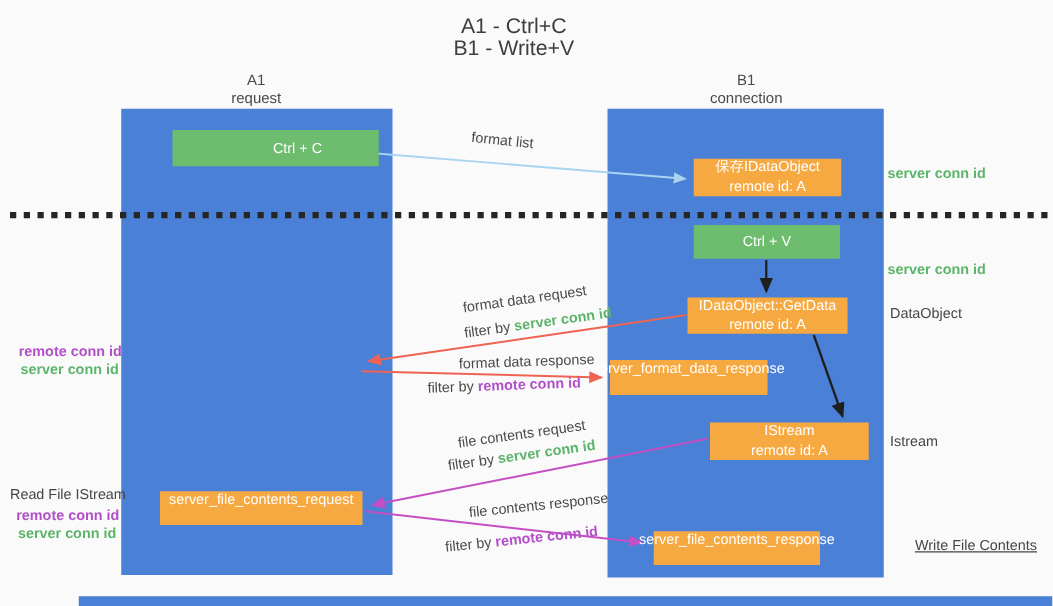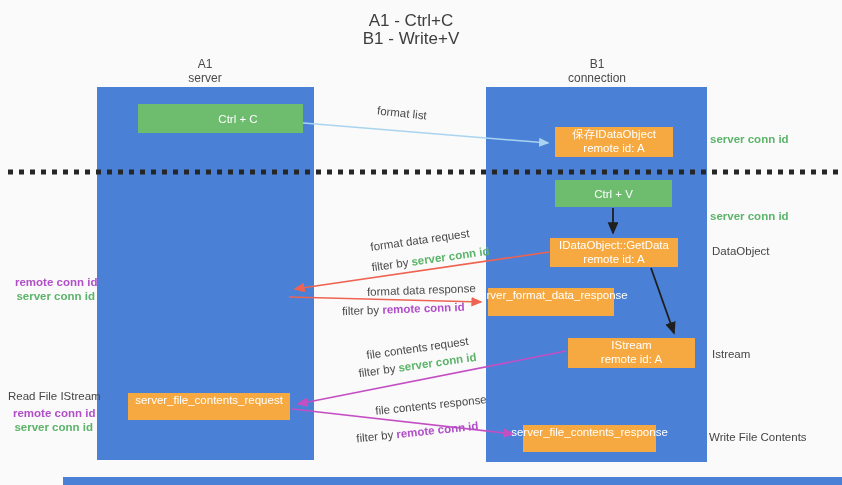--- a/index.html
+++ b/index.html
@@ -20,21 +20,21 @@
     position:absolute; width:120px; text-align:center;
     font-size:12px; line-height:14px; color:#4a4a4a;
   }
   .btn-green {
     position:absolute; background:#6ebd6e; color:#ffffff;
     font-size:11.5px; display:flex; align-items:center; justify-content:center;
   }
   .box-orange {
     position:absolute; background:#f7a941; color:#ffffff;
     font-size:11.5px; line-height:14px; text-align:center;
-    display:flex; flex-direction:column; align-items:center; justify-content:flex-start;
+    display:flex; flex-direction:column; align-items:center; justify-content:space-between;
   }
   .lbl { position:absolute; font-size:11.5px; color:#4a4a4a; white-space:nowrap; }
   .green  { color:#5cb46a; font-weight:bold; }
   .purple { color:#b14fc9; font-weight:bold; }
   .dark   { color:#454545; }
   .ralign { text-align:right; }
   .arrows { position:absolute; left:0; top:0; width:842px; height:485px; pointer-events:none; }
   .bottom-bar { position:absolute; left:63px; bottom:0; width:779px; height:8px; background:#4a80d6; }
 </style>
 </head>
@@ -42,21 +42,21 @@
 
 <div class="stage">
 
   <div class="title">
     <div>A1 - Ctrl+C</div>
     <div>B1 - Write+V</div>
   </div>
 
   <div class="col-header" style="left:145px; top:57px;">
     <div>A1</div>
-    <div>server</div>
+    <div>request</div>
   </div>
   <div class="col-header" style="left:537px; top:57px;">
     <div>B1</div>
     <div>connection</div>
   </div>
 
   <div class="col col-left"></div>
   <div class="col col-right"></div>
 
   <svg class="arrows" viewBox="0 0 842 485">
@@ -122,21 +122,21 @@
 
   <div class="lbl" style="left:375px; top:399px; transform:rotate(-6deg);">file contents response</div>
   <div class="lbl" style="left:356px; top:426px; transform:rotate(-6deg);">
     <span>filter by </span><span class="purple">remote conn id</span>
   </div>
 
   <div class="lbl green" style="left:710px; top:133px;">server conn id</div>
   <div class="lbl green" style="left:710px; top:210px;">server conn id</div>
   <div class="lbl dark" style="left:712px; top:245px;">DataObject</div>
   <div class="lbl dark" style="left:712px; top:348px;">Istream</div>
-  <div class="lbl dark" style="left:709px; top:431px;">Write File Contents</div>
+  <div class="lbl dark" style="left:732px; top:431px;text-decoration:underline;">Write File Contents</div>
 
   <div class="lbl purple ralign" style="left:15px; top:276px; width:80px;">remote conn id</div>
   <div class="lbl green ralign" style="left:15px; top:290px; width:80px;">server conn id</div>
   <div class="lbl dark" style="left:8px; top:390px;">Read File IStream</div>
   <div class="lbl purple ralign" style="left:13px; top:407px; width:80px;">remote conn id</div>
   <div class="lbl green ralign" style="left:13px; top:421px; width:80px;">server conn id</div>
 
   <div class="bottom-bar"></div>
 
 </div>

